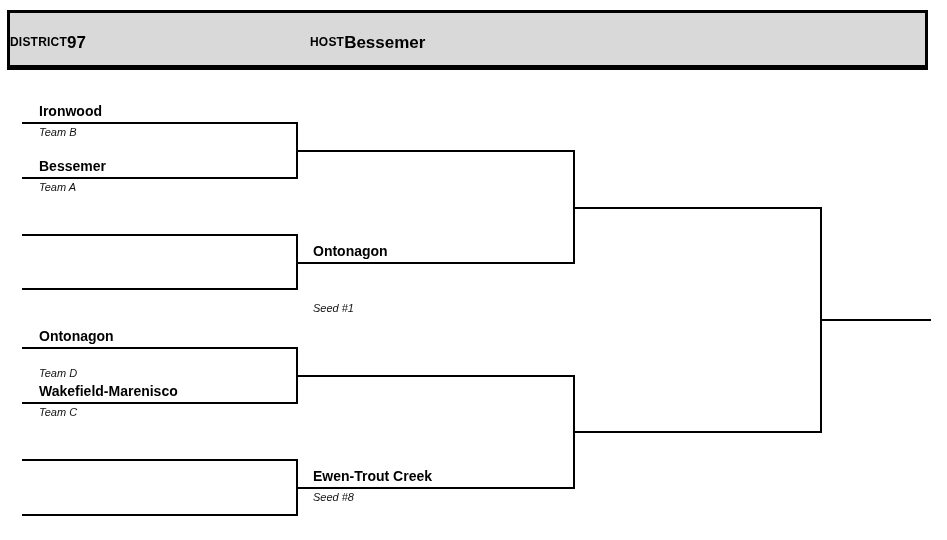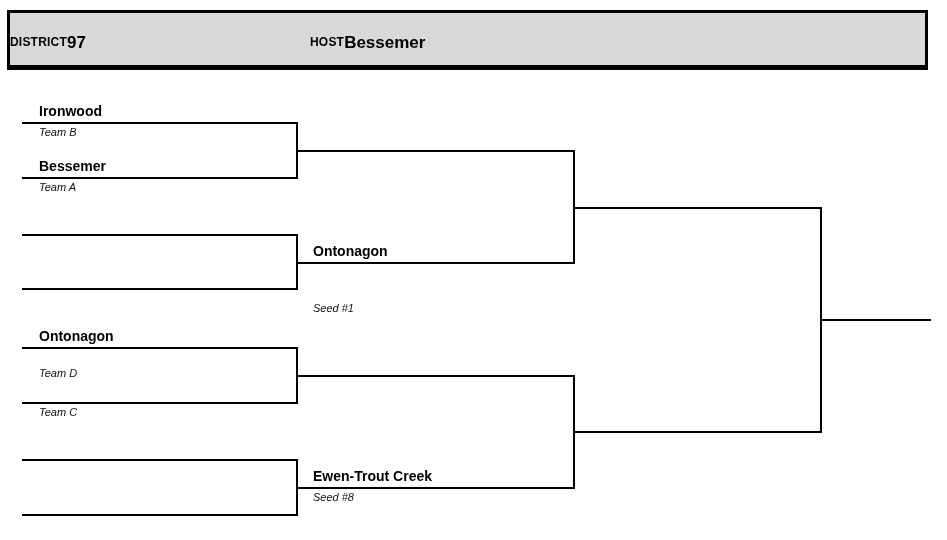--- a/index.html
+++ b/index.html
@@ -111,20 +111,21 @@
 
   <div class="team-name" style="left:39px;top:103px;">Ironwood</div>
   <div class="team-sub" style="left:39px;top:125px;">Team B</div>
 
   <div class="team-name" style="left:39px;top:158px;">Bessemer</div>
   <div class="team-sub" style="left:39px;top:180px;">Team A</div>
 
   <div class="team-name" style="left:39px;top:328px;">Ontonagon</div>
   <div class="team-sub" style="left:39px;top:366px;">Team D</div>
 
+  <div class="team-name" style="left:39px;top:383px;">Wakefield-Marenisco</div>
   <div class="team-sub" style="left:39px;top:405px;">Team C</div>
 
   <div class="team-name" style="left:313px;top:243px;">Ontonagon</div>
   <div class="team-sub" style="left:313px;top:265px;margin-top:36px;">Seed #1</div>
 
   <div class="team-name" style="left:313px;top:468px;">Ewen-Trout Creek</div>
   <div class="team-sub" style="left:313px;top:490px;">Seed #8</div>
 
 </div>
 

